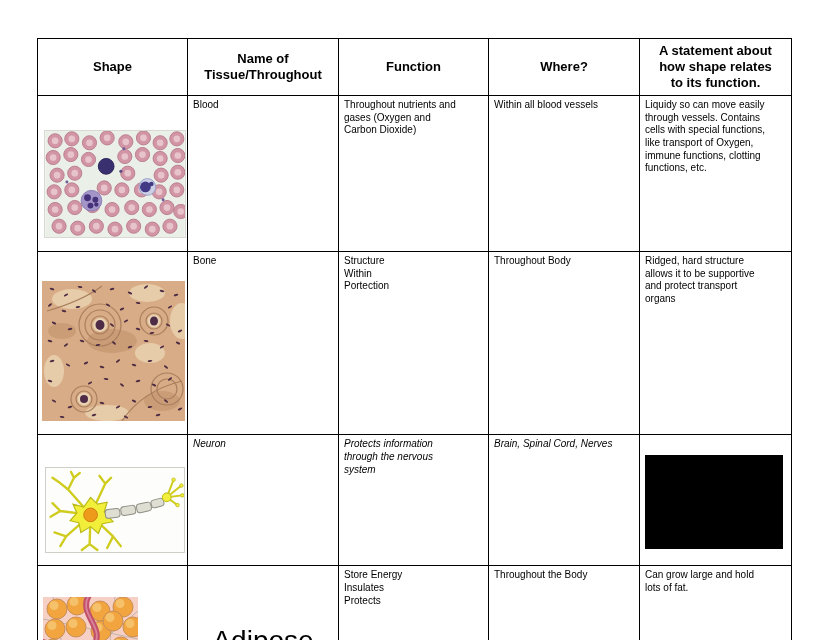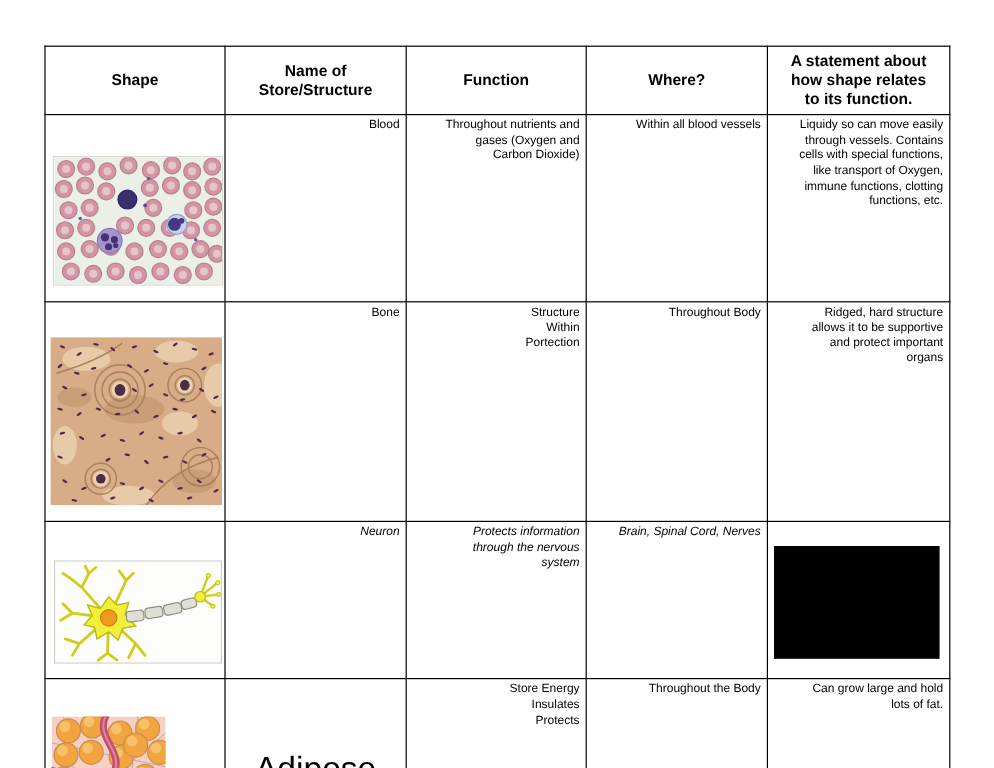--- a/index.html
+++ b/index.html
@@ -31,21 +31,21 @@
     font-weight: bold;
     text-align: center;
     vertical-align: middle;
     line-height: 1.25;
     padding: 2px 4px;
   }
   .tissue-table td {
     font-size: 10px;
     line-height: 1.27;
     vertical-align: top;
-    text-align: right;
+    text-align: left;
     padding: 3px 5px;
   }
   td.shape-cell { padding: 0; }
   td.big-name {
     font-size: 28px;
     text-align: center;
     vertical-align: middle;
     line-height: 1;
     padding: 0;
     white-space: normal;
@@ -75,21 +75,21 @@
       <col style="width:150px">
         <col style="width:151px">
         <col style="width:150px">
         <col style="width:151px">
         <col style="width:152px">
     </colgroup>
     <tbody>
         <tr class="hr">
       <th>Shape</th>
       <th>Name of
-Store/Structure</th>
+Tissue/Throughout</th>
       <th>Function</th>
       <th>Where?</th>
       <th>A statement about
 how shape relates
 to its function.</th>
     </tr>
 
     <tr class="r1">
       <td class="shape-cell">
         
@@ -272,21 +272,21 @@
           </g>
         </svg>
       </td>
       <td>Bone</td>
       <td>Structure
 Within
 Portection</td>
       <td>Throughout Body</td>
       <td>Ridged, hard structure
 allows it to be supportive
-and protect important
+and protect transport
 organs</td>
     </tr>
 
     <tr class="r3">
       <td class="shape-cell">
         
         <svg class="img-neuron" width="140" height="86" viewBox="0 0 140 86">
           <rect width="140" height="86" fill="#fdfdfb"></rect>
           <g stroke="#cfcc1e" stroke-width="2.4" stroke-linecap="round" fill="none">
             <path d="M45,48 L22,22 M22,22 L12,14 M22,22 L28,10 M12,14 L6,10 M28,10 L25,4 M28,10 L34,5"></path>

